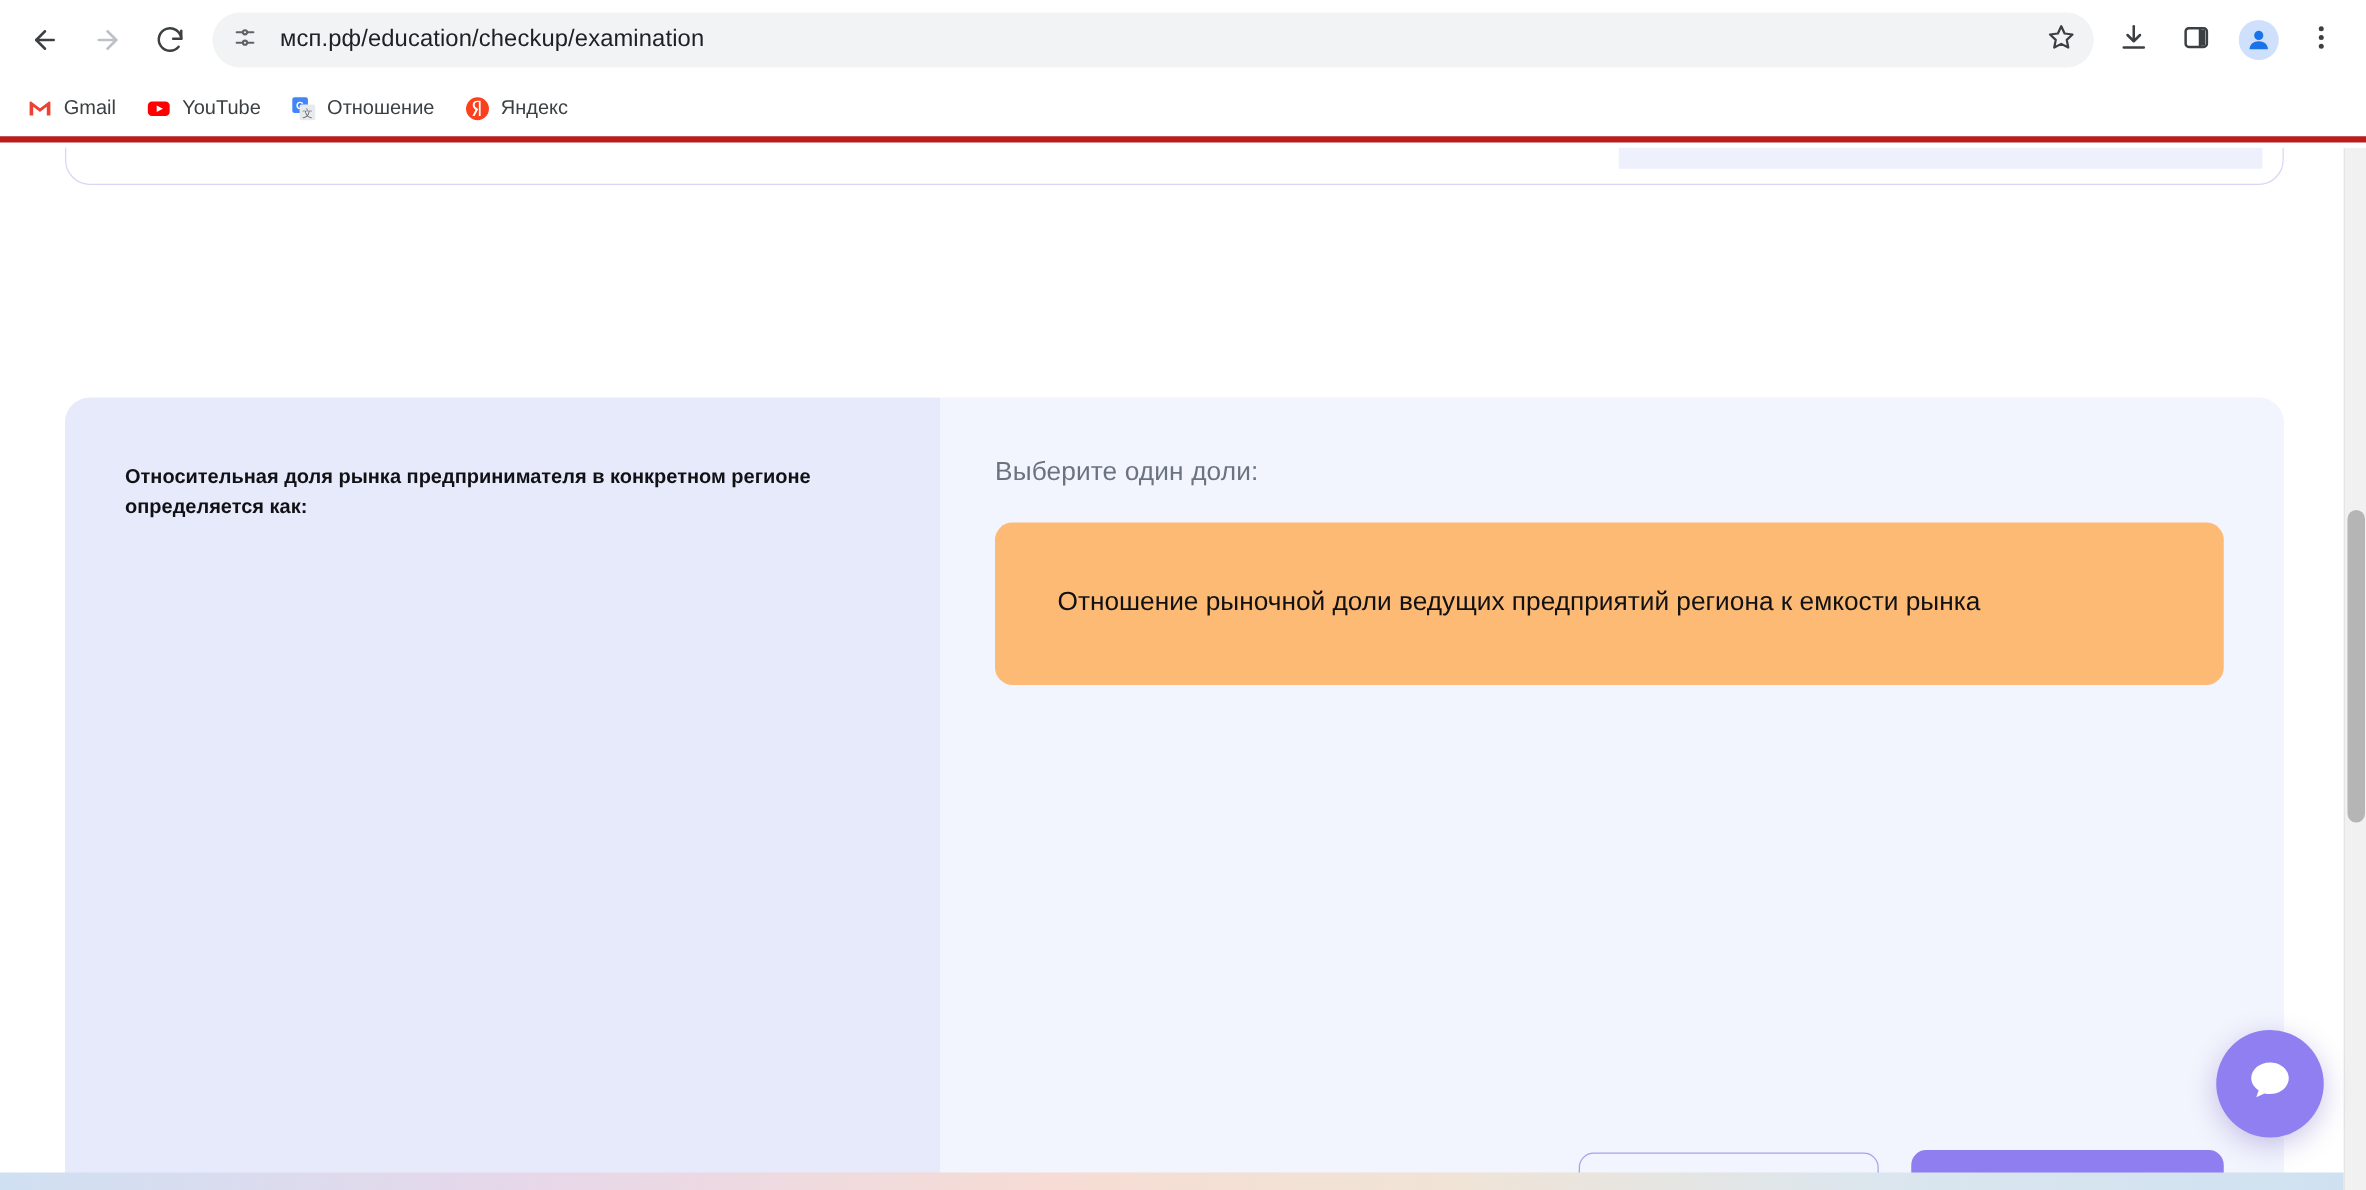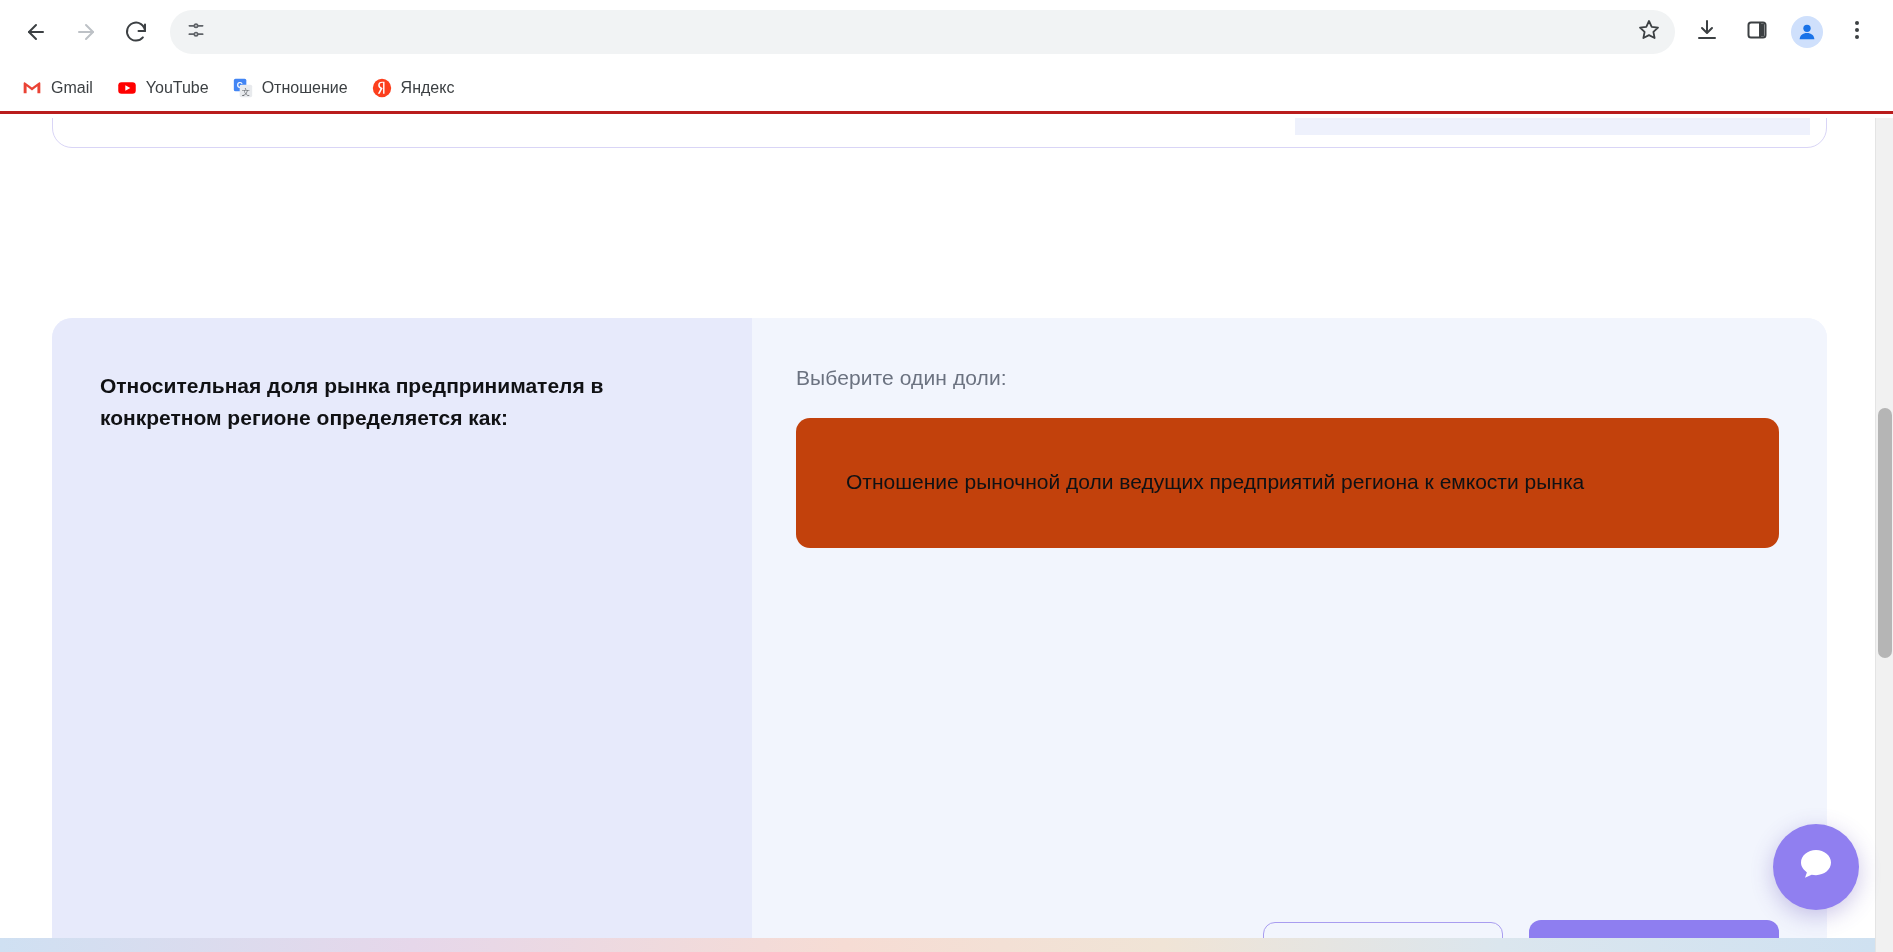--- a/index.html
+++ b/index.html
@@ -96,21 +96,21 @@
     justify-content: center;
   }
 
   
   .bookmarks {
     height: 50px;
     display: flex;
     align-items: center;
     padding: 0 12px;
     gap: 4px;
-    border-bottom: 3px solid #b91c1c;
+    border-bottom: 5px solid #b91c1c;
   }
   .bookmark {
     display: flex;
     align-items: center;
     gap: 9px;
     padding: 6px 10px;
     border-radius: 6px;
     height: 36px;
   }
   .bookmark-label {
@@ -167,42 +167,42 @@
     display: flex;
     background: #f2f5fd;
   }
   .quiz-left {
     width: 700px;
     flex: 0 0 700px;
     background: #e7eafb;
     padding: 52px 52px 0 48px;
   }
   .question-text {
-    font-size: 21px;
+    font-size: 16px;
     line-height: 1.52;
     font-weight: bold;
     color: #101114;
   }
   .quiz-right {
     flex: 1 1 auto;
     background: #f2f5fd;
     padding: 48px 48px 0 44px;
     display: flex;
     flex-direction: column;
     position: relative;
   }
   .choose-label {
     font-size: 21px;
     color: #6b7280;
     margin-bottom: 28px;
     letter-spacing: 0.1px;
   }
   .answers { display: flex; flex-direction: column; gap: 18px; }
   .answer-card {
-    background: #c2410c;
+    background: #fdba74;
     border-radius: 14px;
     padding: 28px 34px 30px 50px;
     min-height: 130px;
     display: flex;
     align-items: center;
   }
   .answer-text {
     font-size: 21px;
     line-height: 1.48;
     color: #101114;
@@ -330,20 +330,21 @@
           <svg width="20" height="20" viewBox="0 0 24 24" fill="none" stroke="#5f6368" stroke-width="2" stroke-linecap="round">
             <path d="M4 7h6"></path>
               <path d="M14 7h6"></path>
               <circle cx="12" cy="7" r="2"></circle>
             <path d="M4 17h6"></path>
               <path d="M14 17h6"></path>
               <circle cx="12" cy="17" r="2"></circle>
           </svg>
         </span>
       </div>
+      <div class="omnibox-url" title="мсп.рф/education/checkup/examination">мсп.рф/education/checkup/examination</div>
       <div class="star-btn">
         <span>
           <svg width="24" height="24" viewBox="0 0 24 24" fill="none" stroke="#3c4043" stroke-width="1.8" stroke-linejoin="round">
             <path d="M12 3l2.7 5.8 6.3.8-4.6 4.3 1.2 6.1L12 17.1 6.4 20l1.2-6.1L3 9.6l6.3-.8z"></path>
           </svg>
         </span>
       </div>
     </div>
 
     <div class="tb-icon">

